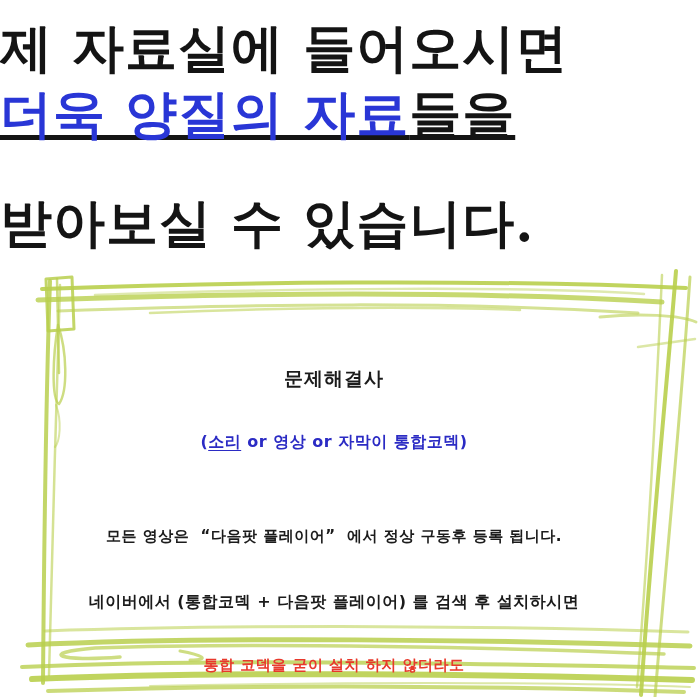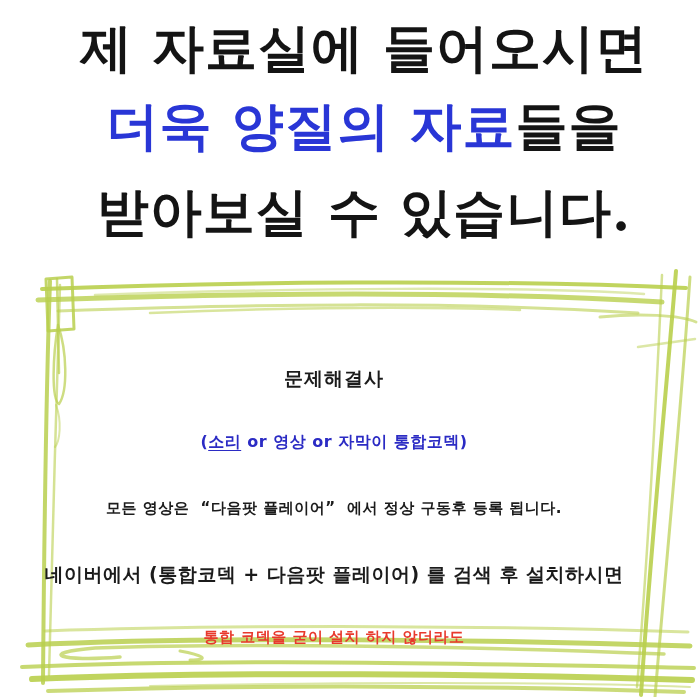--- a/index.html
+++ b/index.html
@@ -15,33 +15,31 @@
   .canvas{
     position:relative;
     width:700px;height:697px;
     background:#ffffff;
     overflow:hidden;
     font-family:"DejaVu Sans","Liberation Sans",sans-serif;
   }
   
   .hl{
     position:absolute;left:0;width:700px;
-    text-align:center;
     font-family:"DejaVu Serif","Liberation Serif",serif;
     font-weight:600;
     font-size:52px;
     line-height:72px;
     color:var(--hl-text);
     letter-spacing:1px;
     white-space:pre;
-    padding-left:28px;
   }
   .hl1{top:12px;}
-  .hl2{top:90px;}
-  .hl3{top:176px;}
+  .hl2{top:78px;text-decoration:underline;}
+  .hl3{top:187px;}
   .hl .accent{color:var(--hl-accent);}
   
   .frame{
     position:absolute;left:0;top:255px;
     width:700px;height:442px;
   }
   .frame path{
     fill:none;
     stroke:var(--frame);
     stroke-linecap:round;
@@ -52,22 +50,22 @@
     position:absolute;left:0;top:328px;width:700px;
     text-align:center;
     color:var(--n-text);
     font-weight:bold;
     letter-spacing:0.5px;
     white-space:pre;
   }
   .n-line{width:668px;}
   .n-title{height:24px;line-height:24px;font-size:19px;letter-spacing:1px;}
   .n-q1{height:28px;line-height:28px;font-size:16px;color:var(--n-blue);}
-  .n-b1{height:28px;line-height:28px;font-size:15px;}
-  .n-b2{height:28px;line-height:28px;font-size:19px;}
+  .n-b1{height:28px;line-height:28px;font-size:15px;margin-top:28px;}
+  .n-b2{height:28px;line-height:28px;font-size:16px;}
   .n-b3{height:26px;line-height:26px;font-size:15px;}
   .n-r1{height:22px;line-height:22px;font-size:15px;color:var(--n-red);}
   .u{text-decoration:underline;text-underline-offset:3px;}
 </style>
 </head>
 <body>
 
 <div class="canvas">
 
   <div class="hl hl1">제 자료실에 들어오시면</div>

